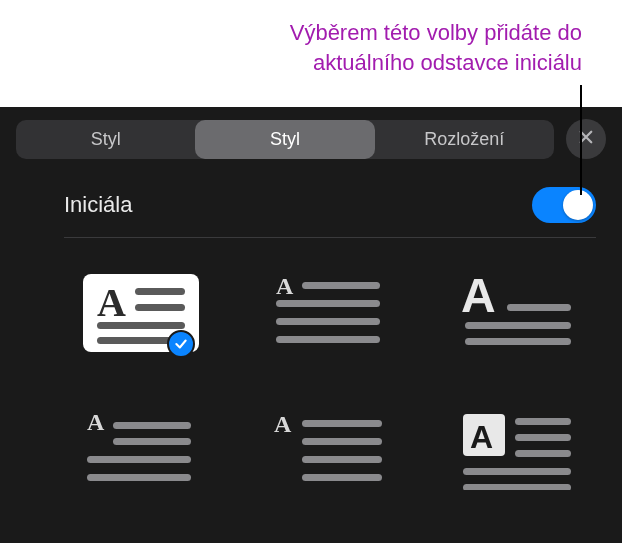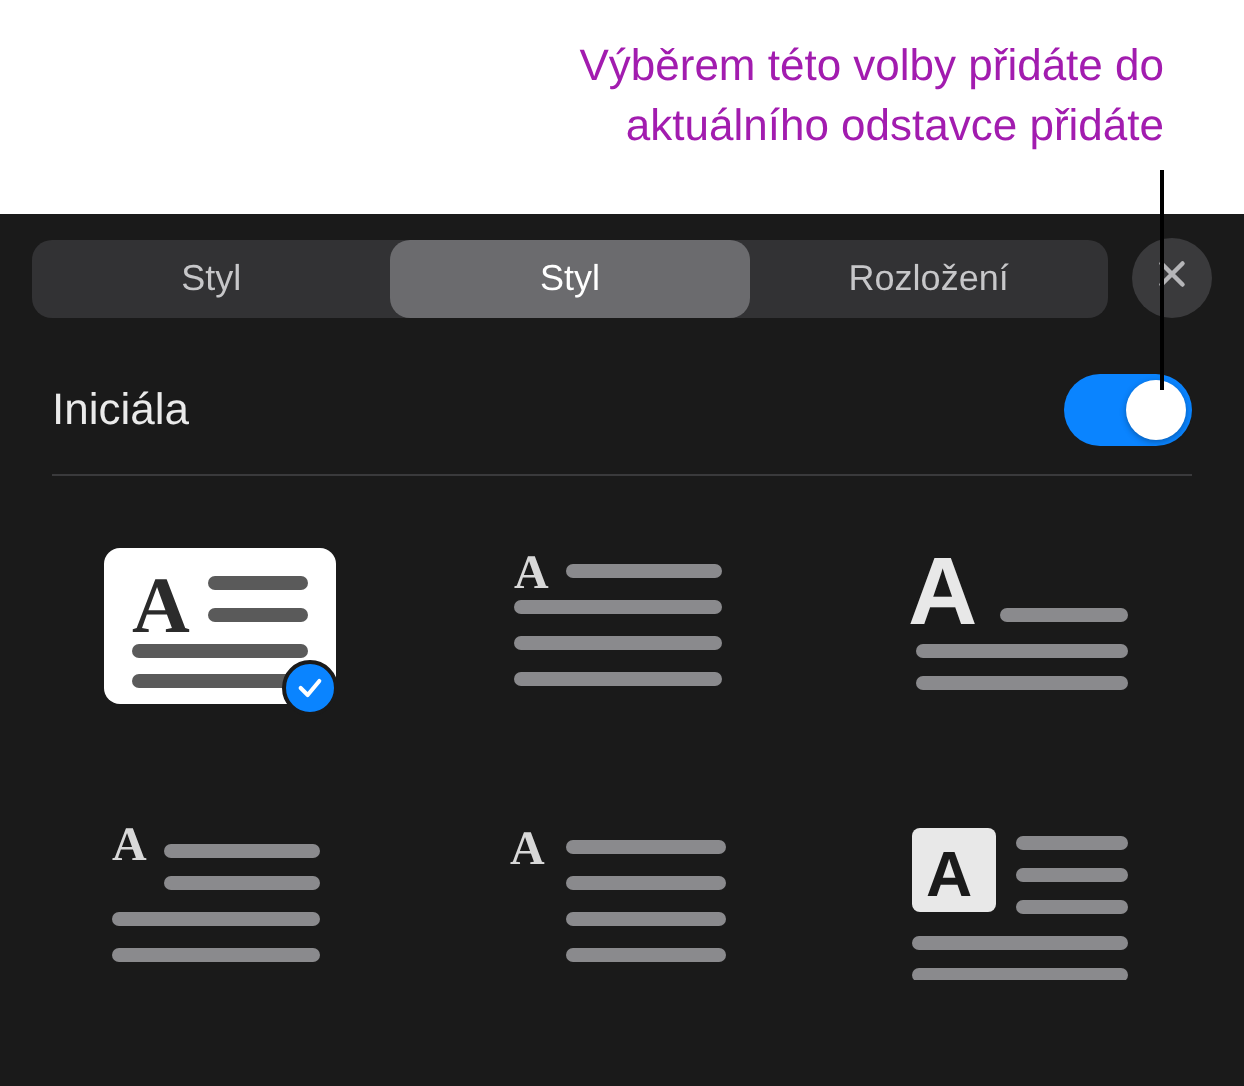--- a/index.html
+++ b/index.html
@@ -77,20 +77,21 @@
       justify-content: center;
       cursor: pointer;
       flex-shrink: 0;
     }
     .close-btn svg {
       width: 18px;
       height: 18px;
     }
     .section {
       padding: 28px 26px 0 26px;
+      margin-left: 38px;
     }
     .row {
       display: flex;
       align-items: center;
       justify-content: space-between;
       padding-bottom: 14px;
       border-bottom: 1px solid #3a3a3c;
     }
     .row-label {
       font-size: 22px;
@@ -149,21 +150,21 @@
     .check-badge svg {
       width: 14px;
       height: 14px;
     }
   </style>
 </head>
 <body>
 
 <div class="callout">
   <div>Výběrem této volby přidáte do</div>
-  <div>aktuálního odstavce přidáte</div>
+  <div>aktuálního odstavce iniciálu</div>
 </div>
 <div class="callout-line-wrap">
   <div class="callout-line"></div>
 </div>
 
 <div class="panel">
   <div class="tabs-row">
     <div class="seg">
       <div class="seg-item">Styl</div>
       <div class="seg-item active">Styl</div>

